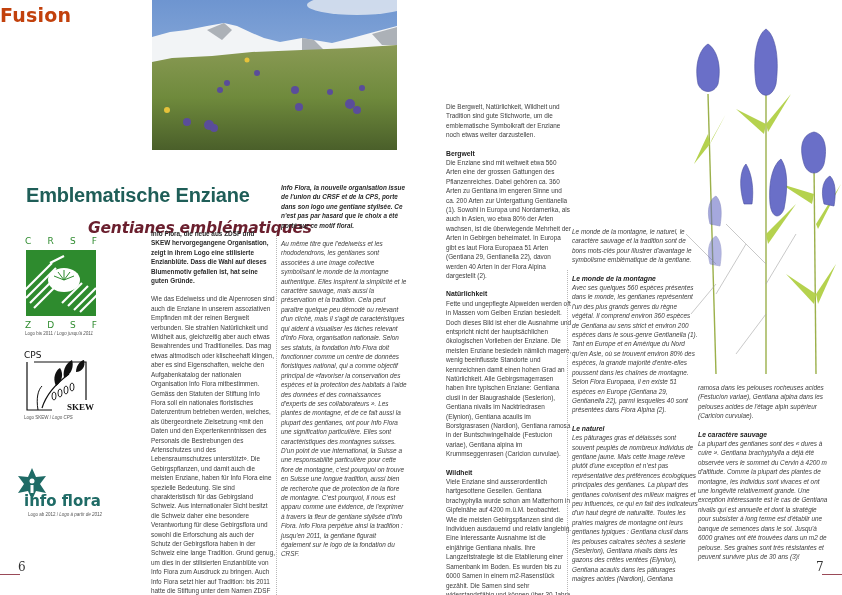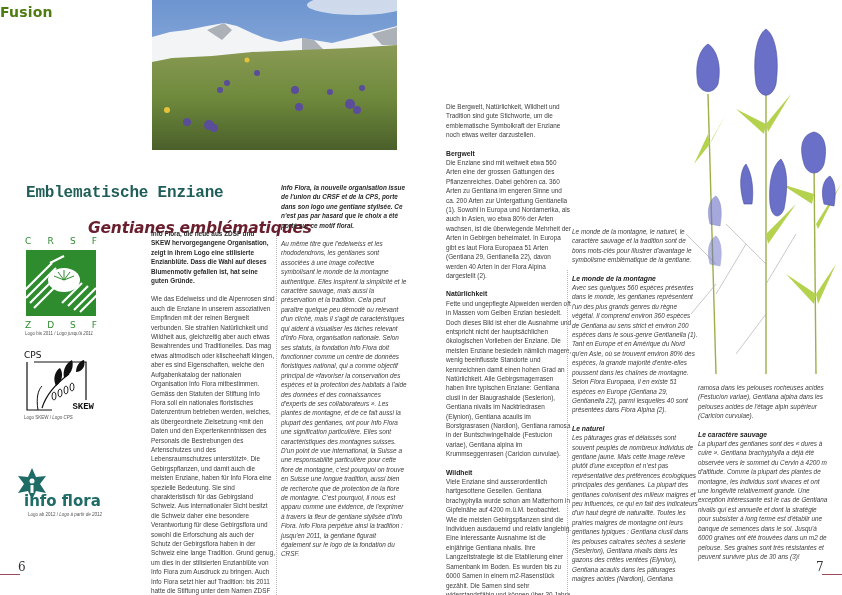--- a/index.html
+++ b/index.html
@@ -1,23 +1,23 @@
 <!DOCTYPE html>
 <html><head>
 <meta charset="utf-8">
 <style>
   html, body { margin:0; padding:0; }
   body { width:842px; height:595px; background:#ffffff; position:relative; overflow:hidden;
          font-family:"Liberation Sans", sans-serif; color:#3a3a3a; }
   .abs { position:absolute; }
   .section-title { left:0; top:4px; font-family:"DejaVu Sans", sans-serif; font-weight:bold;
-                   font-size:14px; color:#4d7c0f; letter-spacing:0.2px; }
+                   font-size:19px; color:#c2410c; letter-spacing:0.2px; }
   .photo { left:152px; top:0; width:245px; height:150px; overflow:hidden; }
-  .title-de { left:26px; top:184px; font-family:Liberation Mono, monospace; font-weight:bold;
-              font-size:16px; color:#1f5e58; white-space:nowrap; letter-spacing:-0.2px;}
+  .title-de { left:26px; top:184px; font-family:Liberation Sans, sans-serif; font-weight:bold;
+              font-size:20px; color:#1f5e58; white-space:nowrap; letter-spacing:-0.2px;}
   .title-fr { left:88px; top:219px; font-family:"DejaVu Sans", sans-serif; font-weight:bold; font-style:italic;
               font-size:15.5px; color:#6a1f2e; white-space:nowrap; letter-spacing:-0.2px;}
   .caption { font-size:4.5px; color:#555; font-style:normal; white-space:nowrap; }
   .caption i { font-style:italic; }
   .col { font-size:6.4px; line-height:9.4px; color:#3d3d3d; }
   .col p { margin:0 0 9px 0; }
   .col .lead { font-weight:bold; color:#2a2a2a; }
   .col.fr { font-style:italic; }
   .col h4 { margin:0; font-size:6.8px; line-height:9.4px; font-weight:bold; color:#222; }
   .vline { border-left:1px dotted #b8b8b8; }
@@ -118,21 +118,21 @@
     <path d="M32 26 C28 18 32 10 36 8 C40 14 38 22 32 26 Z" fill="#111"></path>
     <path d="M52 12 C52 4 58 0 60 0 C62 6 58 12 52 12 Z" fill="#111"></path>
     <g fill="none" stroke="#111" stroke-width="0.9">
         <ellipse cx="30" cy="36" rx="2" ry="4"></ellipse>
         <ellipse cx="36" cy="33" rx="2" ry="4"></ellipse>
         <ellipse cx="42" cy="30" rx="2" ry="4"></ellipse>
         <ellipse cx="48" cy="27" rx="2" ry="4"></ellipse>
       </g>
     <path d="M14 50 C12 38 14 30 18 26" fill="none" stroke="#111" stroke-width="1"></path>
   </svg>
-  <div style="font-family:Liberation Mono, monospace; font-weight:bold; font-size:9px; color:#111; text-align:right; margin-top:-10px;">SKEW</div>
+  <div style="font-family:Liberation Serif, serif; font-weight:bold; font-size:9px; color:#111; text-align:right; margin-top:-10px;">SKEW</div>
   <div class="caption" style="margin-top:3px;"><span>Logo SKEW / </span><i>Logo CPS</i></div>
 </div>
 
 <div class="abs" style="left:14px; top:468px; width:110px;">
   <svg width="32" height="32" viewBox="0 0 32 32" style="display:block; margin-left:2px;">
     <path d="M16 0 L20 9 L30 8 L24 16 L30 25 L20 23 L16 32 L12 23 L2 25 L8 16 L2 8 L12 9 Z" fill="#1f6b66"></path>
     <circle cx="16" cy="13" r="2.5" fill="#ffffff"></circle>
     <rect x="14.5" y="17" width="3" height="8" fill="#ffffff"></rect>
   </svg>
   <div style="font-family:'DejaVu Sans',sans-serif; font-weight:bold; font-size:15px; color:#1f6b66; margin-left:10px; margin-top:-8px; white-space:nowrap;">info flora</div>

